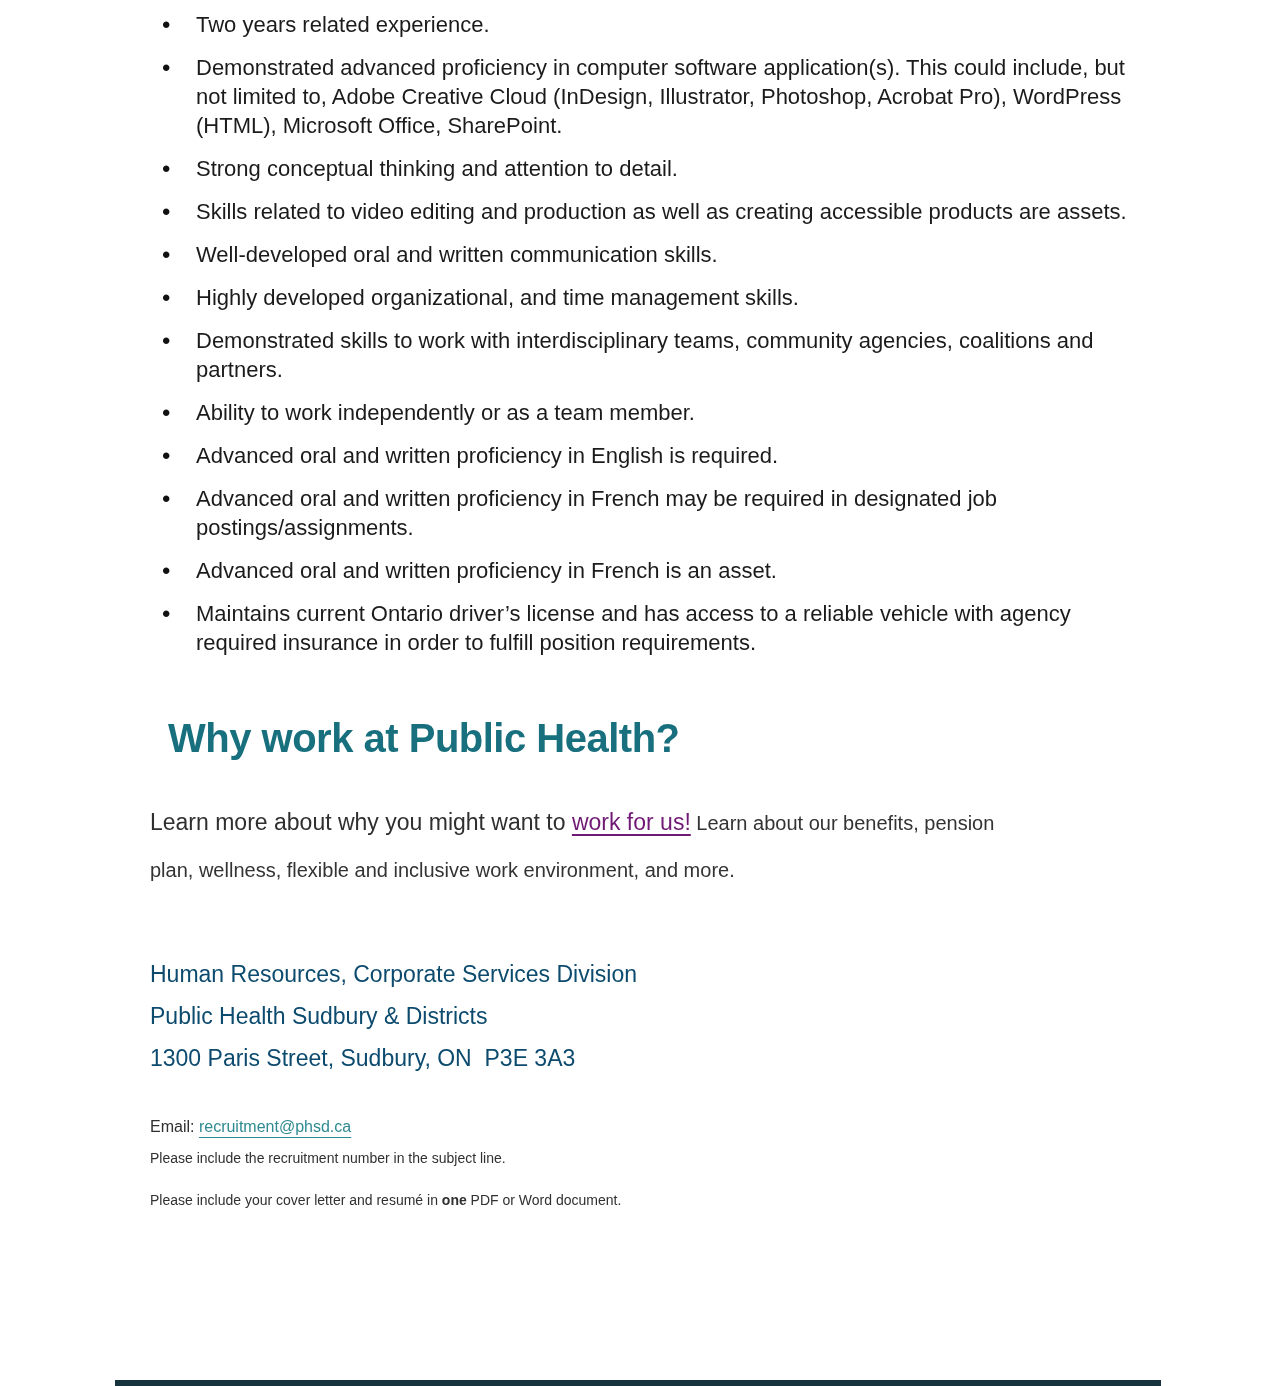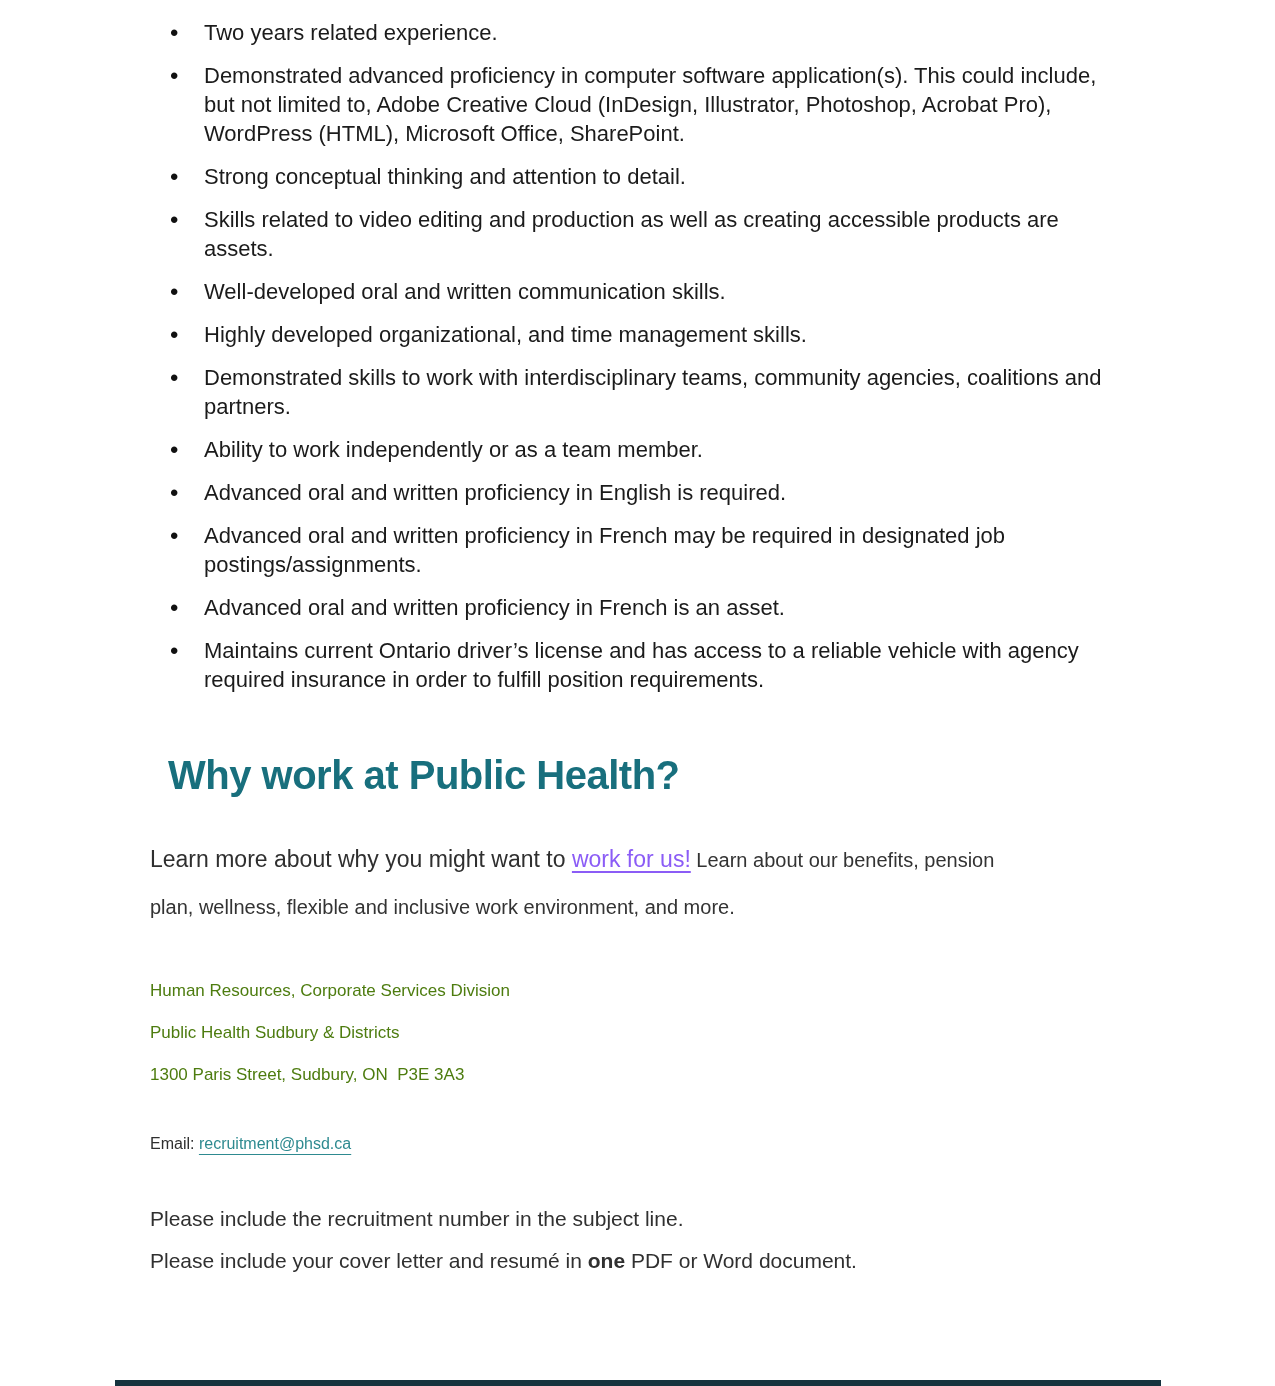--- a/index.html
+++ b/index.html
@@ -18,21 +18,21 @@
   .content {
     position: absolute;
     top: 2px;
     left: 150px;
     width: 990px;
   }
 
   
   ul.qualifications {
     list-style: none;
-    margin: 16px;
+    margin: 8px;
     padding: 0;
     font-size: 22px;
     line-height: 29px;
     color: #1b1b1b;
   }
   ul.qualifications li {
     position: relative;
     padding-left: 38px;
     margin-bottom: 14px;
     max-width: 960px;
@@ -64,52 +64,51 @@
     max-width: 880px;
     font-size: 23px;
     line-height: 46px;
     color: #2f2f2f;
   }
   .why-paragraph .small-part {
     font-size: 20px;
     color: #333333;
   }
   a.inline-link {
-    color: #8b5cf6;
+    color: #701a75;
     text-decoration: underline;
     text-underline-offset: 4px;
     cursor: pointer;
   }
 
   
   .address-block {
-    margin-top: 40px;
-    font-size: 17px;
+    margin-top: 60px;
+    font-size: 23px;
     line-height: 42px;
-    color: #4d7c0f;
+    color: #0c4a6e;
   }
   .address-block div { white-space: pre-wrap; }
 
   
   .email-line {
     margin-top: 32px;
     font-size: 16px;
     line-height: 32px;
     color: #2f2f2f;
   }
   .email-line a {
     color: #2e8a90;
     text-decoration: underline;
     text-underline-offset: 5px;
   }
 
   
   .notes {
-    margin-top: 44px;
-    font-size: 21px;
+    font-size: 14px;
     line-height: 30px;
     color: #303030;
   }
   .notes .note-line { margin-bottom: 12px; }
   .notes b { font-weight: bold; }
 
   
   .footer-rule {
     position: absolute;
     left: 115px;

